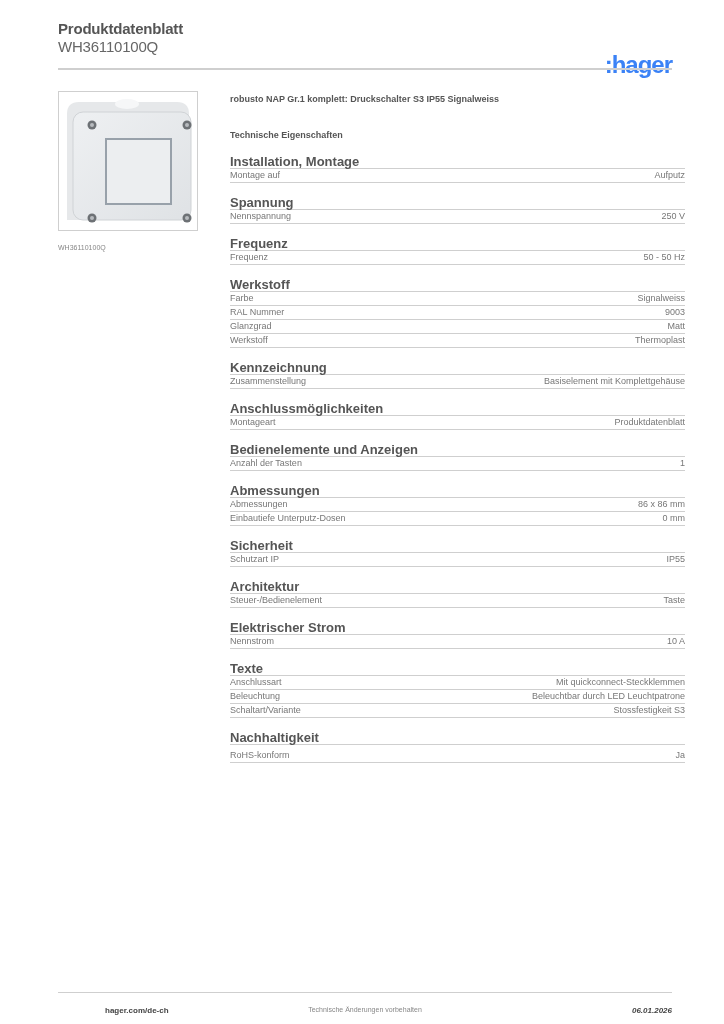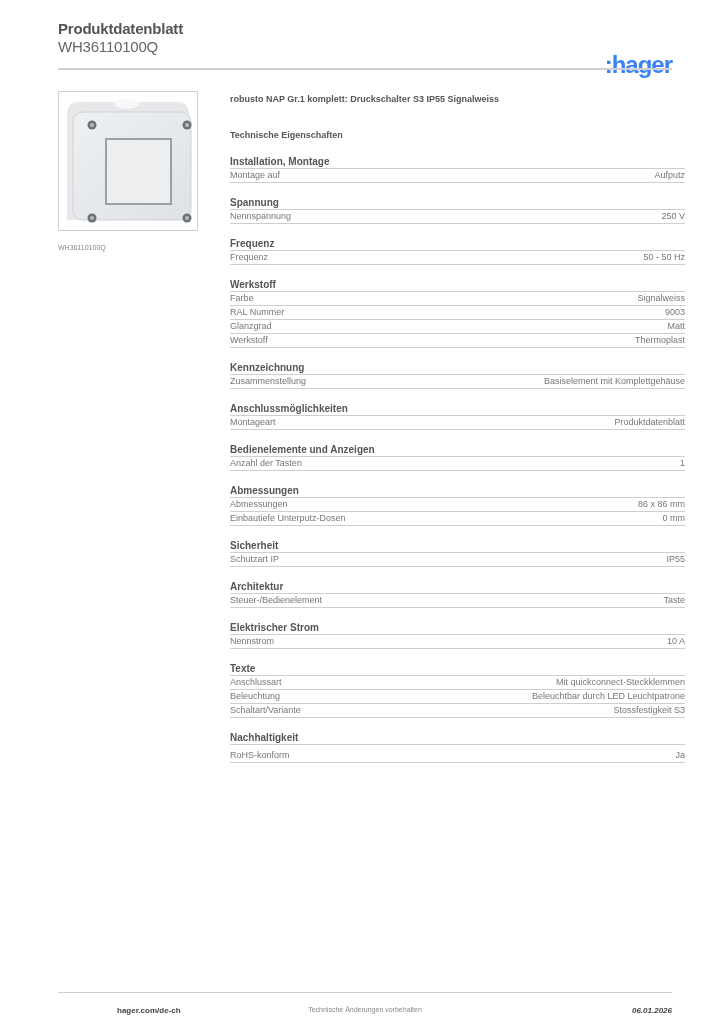--- a/index.html
+++ b/index.html
@@ -14,30 +14,30 @@
 
   .product-image { position: absolute; left: 58px; top: 91px; width: 140px; height: 140px;
                    border: 1px solid #cfcfcf; box-sizing: border-box; background: #fff; }
   .img-caption { position: absolute; left: 58px; top: 244px; font-size: 7px; color: #888; }
 
   .content { position: absolute; left: 230px; top: 94px; width: 455px; }
   .product-desc { font-size: 9px; font-weight: bold; color: #555; height: 12px; }
   .tech-title { font-size: 9px; font-weight: bold; color: #555; margin-top: 24px; height: 12px; }
   .section { margin-top: 14px; }
   .section.first { margin-top: 14px; }
-  .section-title { font-size: 10px; font-weight: bold; color: #555; height: 12px; line-height: 12px;
+  .section-title { font-size: 13px; font-weight: bold; color: #555; height: 12px; line-height: 12px;
                    border-bottom: 1.5px solid #cfcfcf; }
   .row { display: flex; justify-content: space-between; font-size: 9px; color: #777;
          height: 13px; line-height: 13px; border-bottom: 1.5px solid #cfcfcf; }
   .row .val { text-align: left; }
   .section.extra-gap .row { margin-top: 4px; }
 
   .footer-rule { position: absolute; left: 58px; top: 992px; width: 614px; height: 1px; background: #cfcfcf; }
   .footer { position: absolute; left: 58px; top: 1006px; width: 614px; font-size: 8px; }
-  .footer-left { position: absolute; left: 12px; font-weight: bold; color: #444; padding-left: 47px; }
+  .footer-left { position: absolute; left: 0; font-weight: bold; color: #444; padding-left: 47px; }
   .footer-center { position: absolute; left: 0; right: 0; text-align: center; color: #888; font-size: 7px; }
   .footer-right { position: absolute; right: 0; font-weight: bold; color: #444; font-style: italic; }
 </style>
 </head>
 <body>
 
 <div class="header">
   <div class="doc-title">Produktdatenblatt</div>
   <div class="doc-code">WH36110100Q</div>
   <div class="logo">:hager</div>

